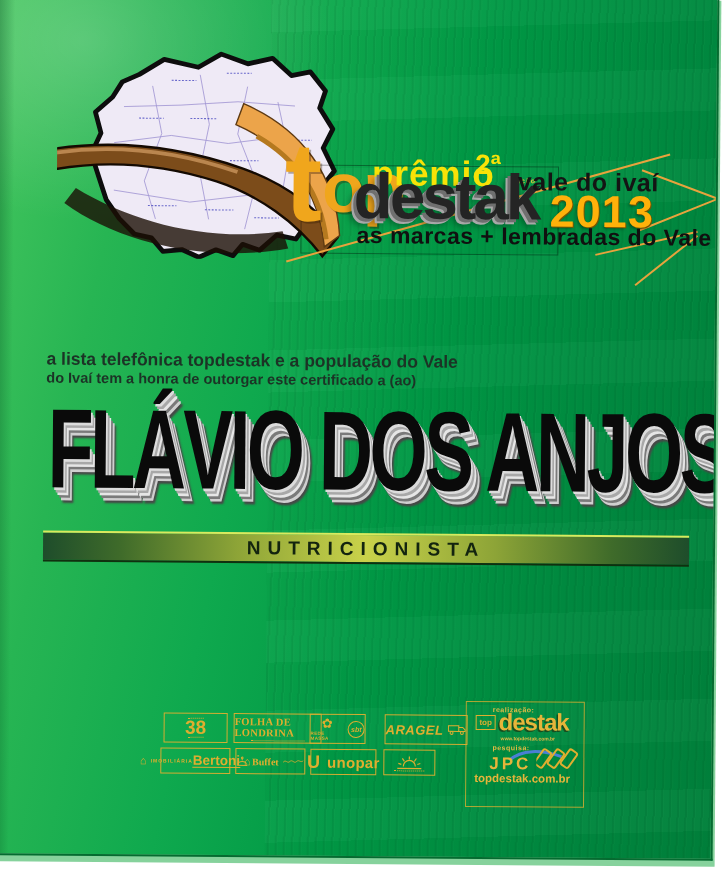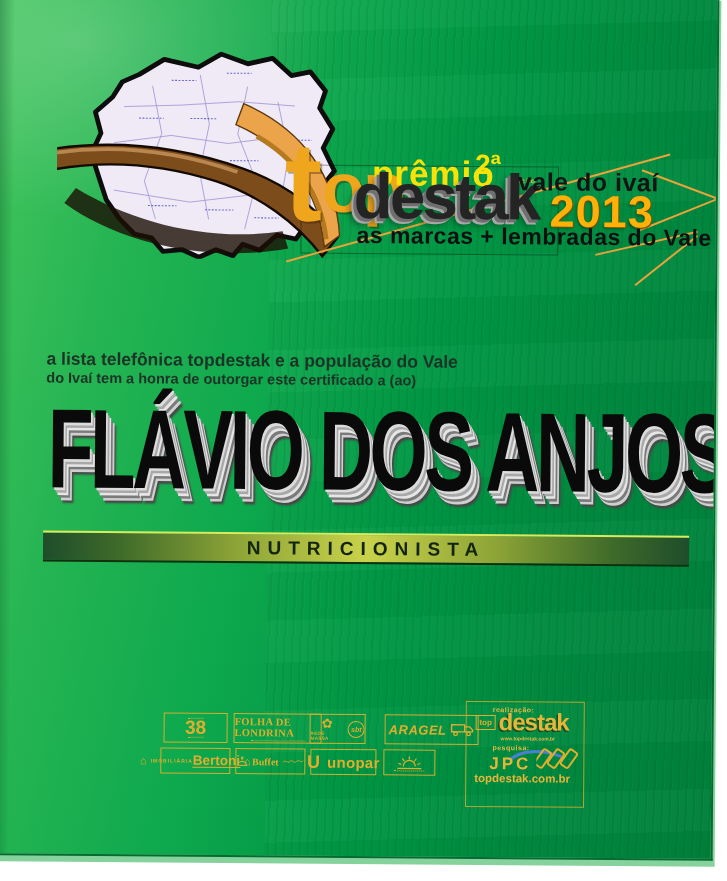--- a/index.html
+++ b/index.html
@@ -177,21 +177,21 @@
       <div class="folha">FOLHA DE LONDRINA</div>
       <div class="folha-sub"></div>
     </div>
     <div class="box row1 hrow" style="left:318px;width:56px;">
       <div style="display:flex;flex-direction:column;align-items:center;">
         <div class="flower gold">✿</div>
         <div class="rm-label">REDE MASSA</div>
       </div>
       <div class="sbt">sbt</div>
     </div>
-    <div class="box row1 hrow" style="left:393px;width:94px;">
+    <div class="box row1 hrow" style="left:393px;width:83px;">
       <div class="aragel">ARAGEL</div>
       <svg width="24" height="14" viewBox="0 0 24 14">
         <g stroke="#dfae2f" fill="none" stroke-width="1.3">
           <rect x="1" y="2" width="13" height="7"></rect>
             <path d="M14,4 L19,4 L22,7 L22,9 L14,9"></path>
           <circle cx="5" cy="11" r="1.8"></circle>
             <circle cx="18" cy="11" r="1.8"></circle>
         </g>
       </svg>
     </div>

